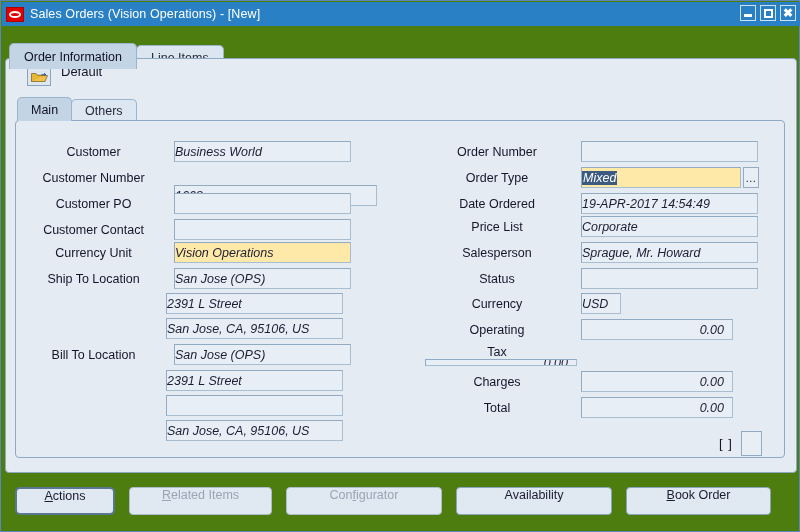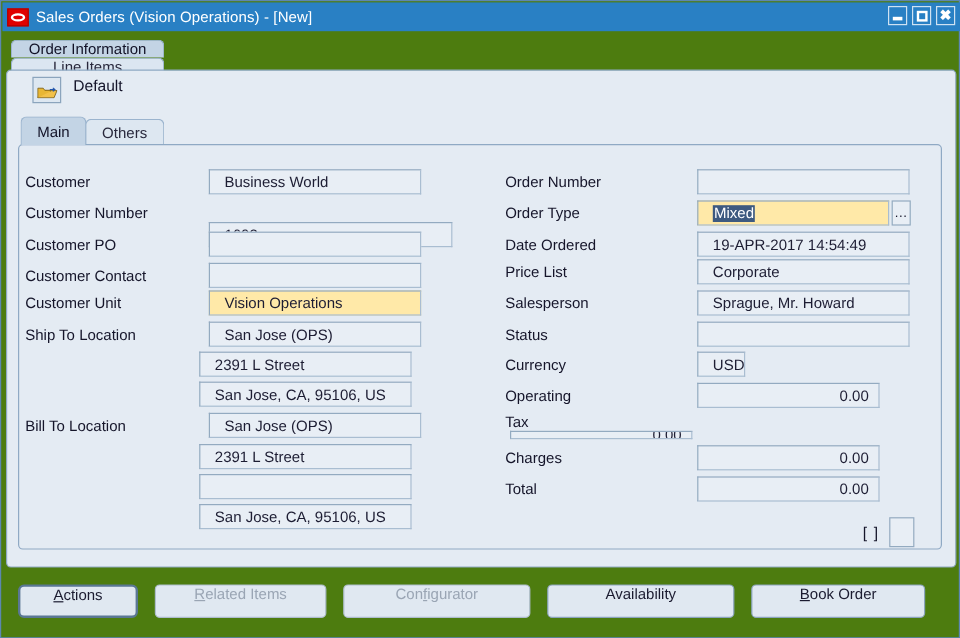--- a/index.html
+++ b/index.html
@@ -93,24 +93,24 @@
     content: "";
     width: 9px; height: 9px;
     border: 2px solid #ffffff;
     box-sizing: border-box;
   }
   .tb-close .gl { font-weight: bold; font-size: 12px; }
 
   
   .outer-tabs {
     position: absolute;
-    left: 8px; top: 32px;
+    left: 8px; top: 42px;
     height: 26px;
     display: flex;
-    flex-direction: column;
+    align-items: flex-end;
   }
   .otab {
     height: 24px;
     padding: 0 14px;
     display: flex;
     align-items: center;
     justify-content: center;
     font-size: 12.5px;
     color: #1b1b30;
     border: 1px solid #9bb4ce;
@@ -212,40 +212,41 @@
   }
 
   
   .field-row {
     position: absolute;
     display: flex;
     align-items: center;
     height: 21px;
   }
   .flabel {
-    text-align: left;
+    text-align: center;
     font-size: 12.5px;
     color: #15152a;
     padding-right: 8px;
     white-space: nowrap;
   }
   .fbox {
     height: 21px;
     box-sizing: border-box;
     border: 1px solid #a9bdd1;
     border-top-color: #93aac0;
     border-left-color: #93aac0;
     background: #e8eef5;
     font-size: 12.5px;
     color: #1d1d33;
     display: flex;
     align-items: center;
-    padding: 0 12px;
+    padding: 0 0;
     white-space: nowrap;
     overflow: hidden;
+    font-style: italic;
   }
   .fbox.yellow { background: #ffe9a8; }
   .fbox.num { justify-content: flex-end; padding-right: 8px; }
 
   .sel-text {
     background: #3d5a80;
     color: #ffffff;
     padding: 0 1px;
   }
 
@@ -380,21 +381,21 @@
     <div class="flabel" style="width:145px;">Customer PO</div>
     <div class="fbox" style="width:177px;"></div>
   </div>
 
   <div class="field-row" style="left:20px; top:218px;">
     <div class="flabel" style="width:145px;">Customer Contact</div>
     <div class="fbox" style="width:177px;"></div>
   </div>
 
   <div class="field-row" style="left:20px; top:241px;">
-    <div class="flabel" style="width:145px;">Customer Unit</div>
+    <div class="flabel" style="width:145px;">Currency Unit</div>
     <div class="fbox yellow" style="width:177px;">Vision Operations</div>
   </div>
 
   <div class="field-row" style="left:20px; top:267px;">
     <div class="flabel" style="width:145px;">Ship To Location</div>
     <div class="fbox" style="width:177px;">San Jose (OPS)</div>
   </div>
 
   <div class="field-row" style="left:165px; top:292px;">
     <div class="fbox" style="width:177px;">2391 L Street</div>

